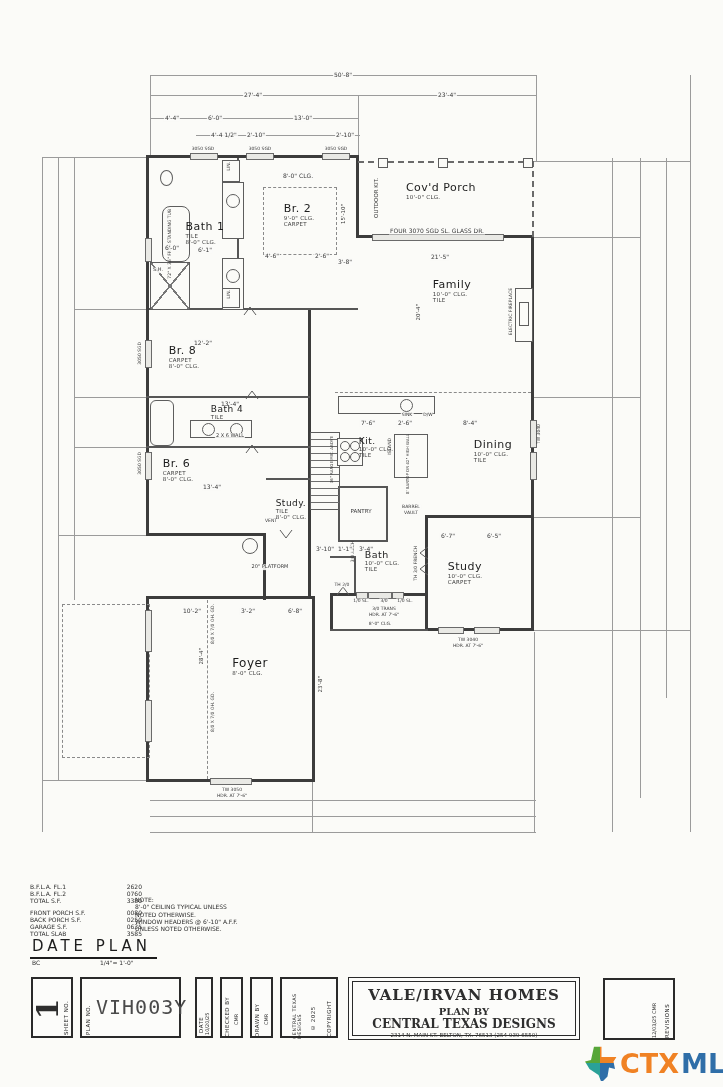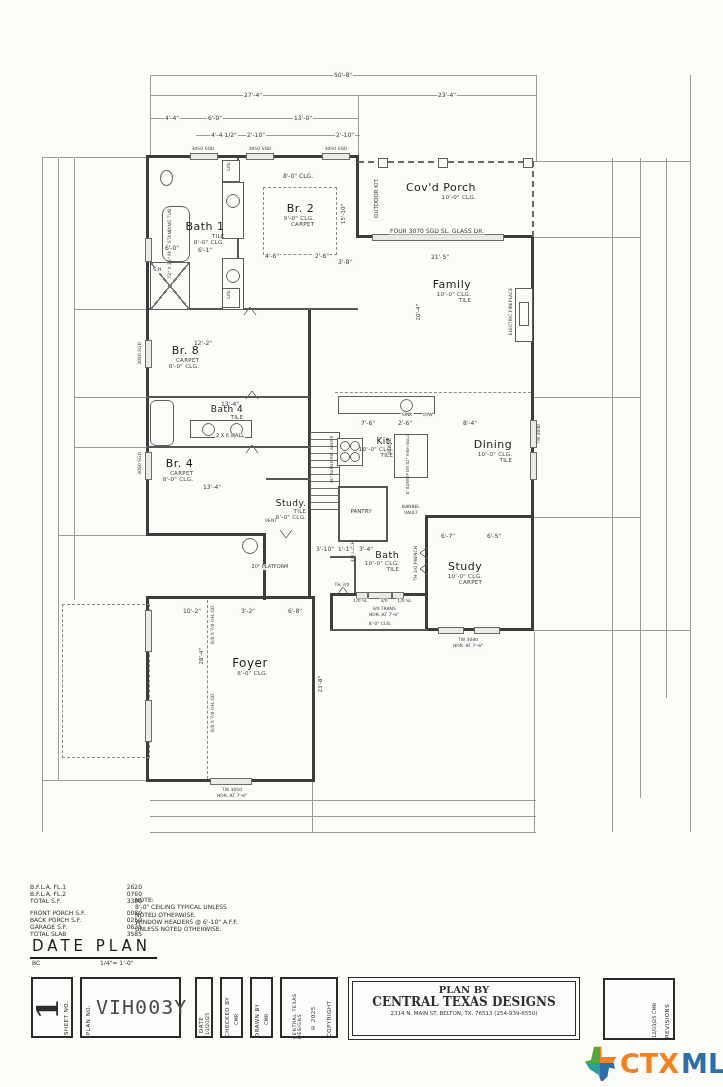--- a/index.html
+++ b/index.html
@@ -12,21 +12,21 @@
   
   .dl{position:absolute;background:#9b9b9b}
   
   .dash{position:absolute;border:1px dashed #8a8a8a}
   
   .t{position:absolute;font-size:6px;line-height:1.15;white-space:nowrap;color:#3a3a3a;
      transform:translate(-50%,-50%);background:rgba(251,251,248,.88);padding:0 1px;z-index:4;text-align:center}
   
   .tv{position:absolute;font-size:5.5px;line-height:1;white-space:nowrap;color:#3a3a3a;
       writing-mode:vertical-rl;transform:rotate(180deg);z-index:4}
-  .room{position:absolute;transform:translate(-50%,-50%);text-align:right;z-index:5}
+  .room{position:absolute;transform:translate(-50%,-50%);text-align:left;z-index:5}
   .rn{font-size:11px;letter-spacing:.5px;color:#1c1c1c}
   .rs{font-size:5.5px;letter-spacing:.3px;color:#3a3a3a}
   .win{position:absolute;background:#e9e9e5;border:1px solid #6a6a6a;z-index:3}
   .fx{position:absolute;border:1px solid #5d5d5d;background:#fbfbf8;z-index:2}
   .circ{border-radius:50%}
   .door{position:absolute;z-index:3}
   .stairs{position:absolute;left:310px;top:432px;width:28px;height:76px;border:1px solid #5d5d5d;
           background:repeating-linear-gradient(180deg,transparent 0 6px,#6d6d6d 6px 7px)}
   .xbox{background-image:
         linear-gradient(to top right, transparent 48.5%, #777 48.5%, #777 51.5%, transparent 51.5%),
@@ -232,21 +232,21 @@
   <div class="room" style="left:184px;top:356px">
     <div class="rn">Br. 8</div>
     <div class="rs">CARPET</div>
     <div class="rs">8'-0" CLG.</div>
   </div>
   <div class="room" style="left:227px;top:412px">
     <div class="rn" style="font-size:9px">Bath 4</div>
     <div class="rs">TILE</div>
   </div>
   <div class="room" style="left:178px;top:469px">
-    <div class="rn">Br. 4</div>
+    <div class="rn">Br. 6</div>
     <div class="rs">CARPET</div>
     <div class="rs">8'-0" CLG.</div>
   </div>
   <div class="room" style="left:376px;top:447px">
     <div class="rn" style="font-size:9px">Kit.</div>
     <div class="rs">10'-0" CLG.</div>
     <div class="rs">TILE</div>
   </div>
   <div class="room" style="left:493px;top:450px">
     <div class="rn">Dining</div>
@@ -416,20 +416,21 @@
 </div>
 
 <div class="tbbox" style="left:280px;top:977px;width:58px;height:61px">
   <div class="vlab abs" style="right:4px;top:4px;height:54px">COPYRIGHT</div>
   <div class="vlab abs" style="right:20px;top:12px;height:40px">© 2025</div>
   <div class="vlab abs" style="right:34px;top:2px;height:58px;font-size:4.8px">CENTRAL TEXAS DESIGNS</div>
 </div>
 
 <div class="tbbox" style="left:348px;top:977px;width:232px;height:63px;border-width:1.5px">
   <div id="mainbox-inner">
+    <div class="company">VALE/IRVAN HOMES</div>
     <div class="planby">PLAN BY</div>
     <div class="designer">CENTRAL TEXAS DESIGNS</div>
     <div class="address">2314 N. MAIN ST. BELTON, TX. 76513 (254-939-6550)</div>
   </div>
 </div>
 
 <div class="tbbox" style="left:603px;top:978px;width:72px;height:62px">
   <div class="vlab abs" style="right:3px;top:4px;height:54px">REVISIONS</div>
   <div class="vval abs" style="right:16px;top:6px;height:52px">12/03/25  CMR</div>
 </div>

